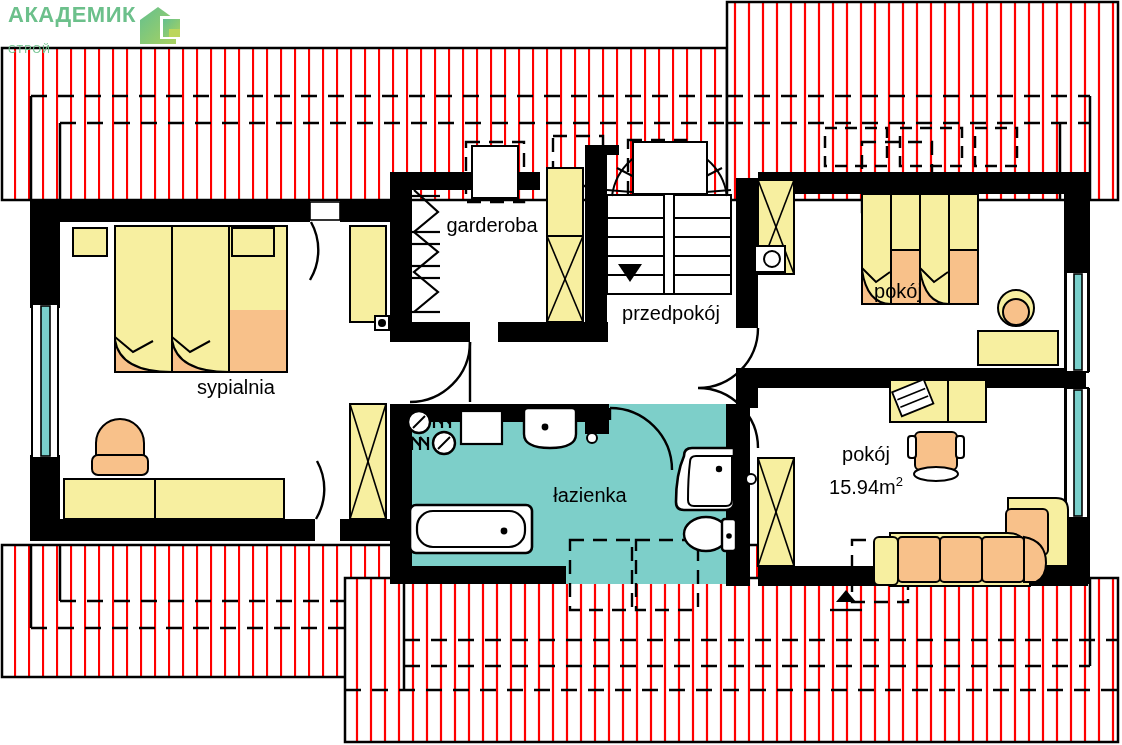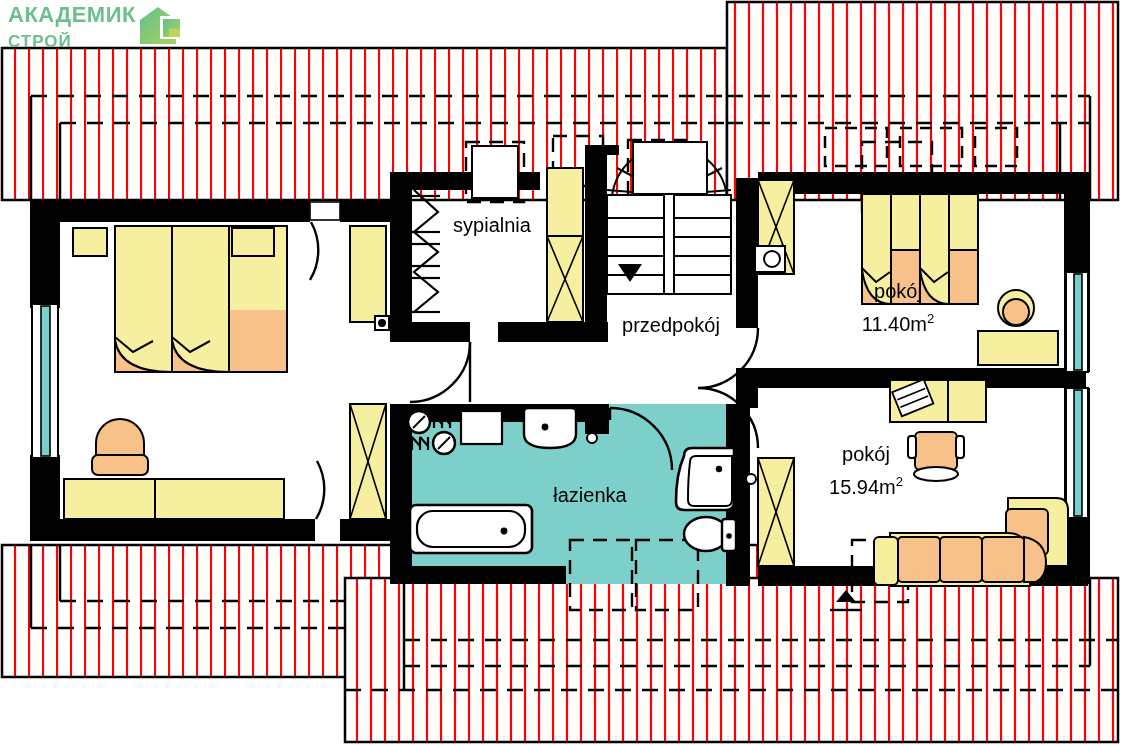--- a/index.html
+++ b/index.html
@@ -1,21 +1,21 @@
 <!DOCTYPE html>
 <html><head>
 <meta charset="utf-8">
 <style>
   html,body{margin:0;padding:0;background:#ffffff;}
   body{width:1122px;height:745px;font-family:"Liberation Sans",sans-serif;overflow:hidden;}
   #stage{position:relative;width:1122px;height:705px;background:#ffffff;padding-left:8px;}
   #plan{position:absolute;left:0;top:0;width:1122px;height:745px;}
   .logo-wrap{position:absolute;left:8px;top:4px;width:190px;height:46px;}
   .logo-main{font-family:"Liberation Sans",sans-serif;font-weight:bold;font-size:22px;letter-spacing:.5px;color:#6cc08b;line-height:22px;}
-  .logo-sub{font-family:"Liberation Sans",sans-serif;font-weight:bold;font-size:17px;letter-spacing:1px;color:#6cc08b;line-height:14px;margin-top:9px;}
+  .logo-sub{font-family:"Liberation Sans",sans-serif;font-weight:normal;font-size:11px;letter-spacing:1px;color:#6cc08b;line-height:14px;margin-top:16px;}
   .logo-mark{position:absolute;left:128px;top:2px;width:50px;height:42px;}
   .rlabel{position:absolute;text-align:center;font-family:"Liberation Sans",sans-serif;font-size:20px;color:#000;line-height:27px;white-space:nowrap;}
   .rlabel .sup{font-size:13px;vertical-align:super;}
 </style>
 </head>
 <body>
 
 <div id="stage">
 
   <svg id="plan" viewBox="0 0 1122 745">
@@ -418,37 +418,37 @@
         </linearGradient>
       </defs>
       <path d="M4,14 L22,1 L40,14 L40,38 L4,38 Z" fill="url(#lg1)"></path>
       <path d="M24,10 L46,10 L46,33 L24,33 Z" fill="#ffffff"></path>
       <path d="M27,13 L44,13 L44,31 L27,31 Z" fill="url(#lg1)"></path>
       <path d="M33,23 L44,23 L44,31 L33,31 Z" fill="#bcd65c"></path>
     </svg>
   </div>
 
   <div class="rlabel" style="left:136px;top:374px;width:200px;">
+    <div>sypialnia</div>
   </div>
 
   <div class="rlabel" style="left:392px;top:212px;width:200px;">
-    <div>sypialnia</div>
-  </div>
-
-  <div class="rlabel" style="left:571px;top:312px;width:200px;">
+    <div>garderoba</div>
+  </div>
+
+  <div class="rlabel" style="left:571px;top:300px;width:200px;">
     <div>przedpokój</div>
   </div>
 
   <div class="rlabel" style="left:490px;top:482px;width:200px;">
     <div>łazienka</div>
   </div>
 
   <div class="rlabel" style="left:798px;top:278px;width:200px;">
     <div>pokój</div>
-    <div><span>11.40m</span><span class="sup">2</span></div>
   </div>
 
   <div class="rlabel" style="left:766px;top:441px;width:200px;">
     <div>pokój</div>
     <div><span>15.94m</span><span class="sup">2</span></div>
   </div>
 
 </div>
 
 </body></html>

